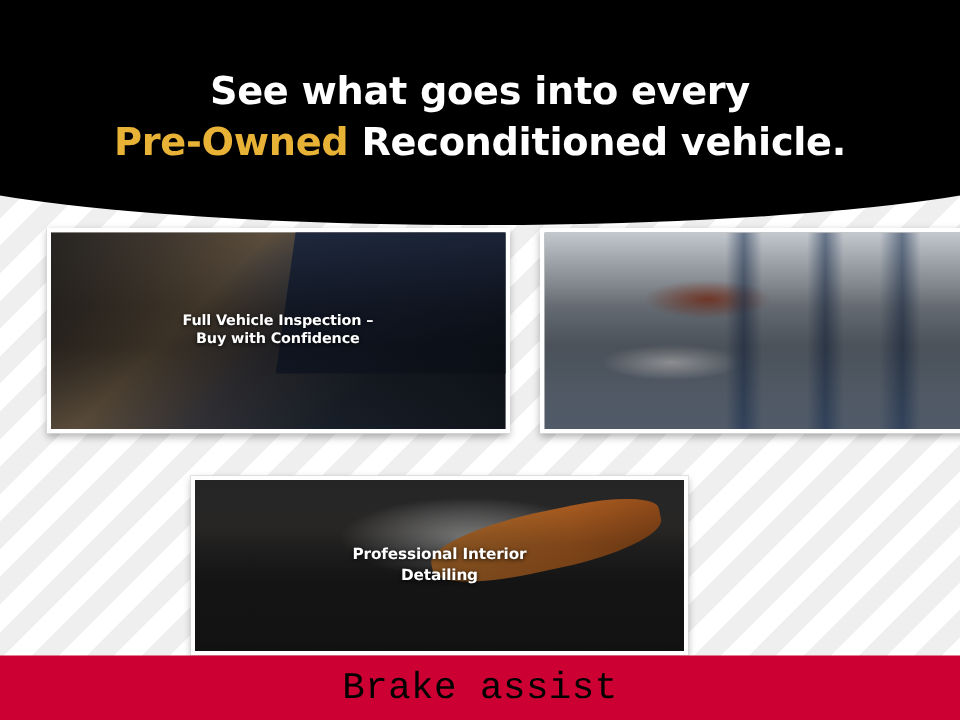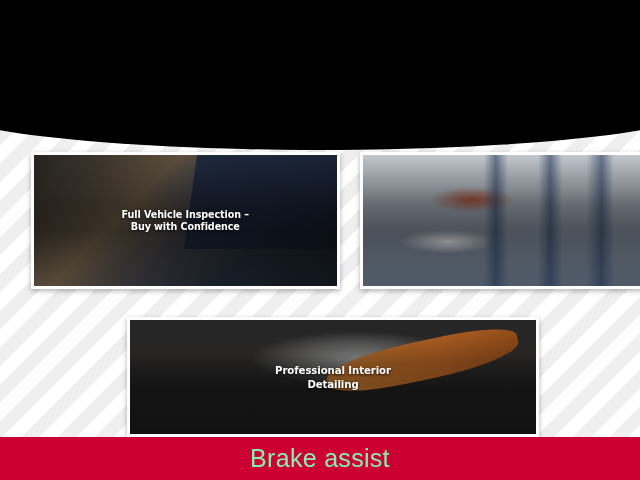--- a/index.html
+++ b/index.html
@@ -81,21 +81,21 @@
   .row-top {
     left: 31px;
     top: 152px;
     width: 637px;
     height: 137px;
     gap: 20px;
   }
   .row-bottom {
     left: 127px;
     top: 317px;
-    width: 412px;
+    width: 332px;
     height: 120px;
     gap: 20px;
   }
 
   .card {
     position: relative;
     flex: 1 1 0;
     height: 100%;
     background: #8b8b8b;
     border: 3px solid #ffffff;
@@ -216,36 +216,40 @@
     bottom: 0;
     width: 640px;
     height: 43px;
     background: #cc0033;
     z-index: 6;
     display: flex;
     align-items: center;
     justify-content: center;
   }
   .banner .banner-text {
-    color: #86efac;
-    font-family: Liberation Sans, sans-serif;
+    color: #000000;
+    font-family: Liberation Mono, monospace;
     font-weight: normal;
     font-size: 25px;
     letter-spacing: 0.3px;
   }
 </style>
 </head>
 <body>
 
 <div id="stage">
 
   <div class="stripes"></div>
 
   <div class="header"></div>
 
+  <div class="headline">
+    <span class="line one">See what goes into every</span>
+    <span class="line two"><span class="gold">Pre-Owned</span><span> Reconditioned vehicle.</span></span>
+  </div>
 
   <div class="row row-top">
 
     <div class="card">
       <div class="photo photo-inspection"></div>
       <div class="shade"></div>
       <div class="caption">Full Vehicle Inspection –
 Buy with Confidence</div>
     </div>
 

